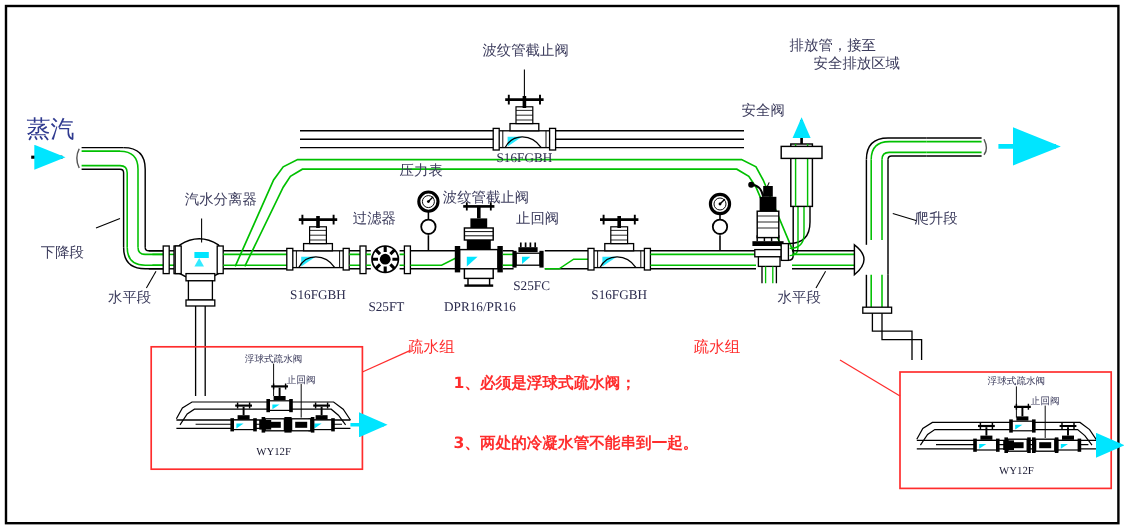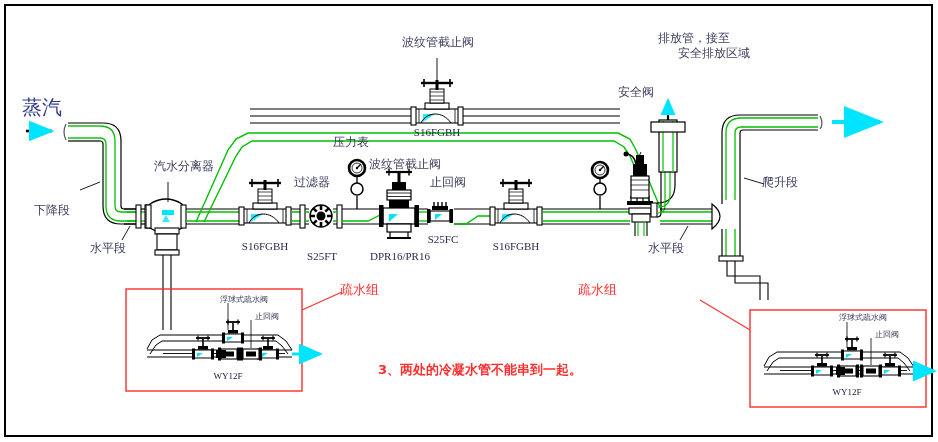--- a/index.html
+++ b/index.html
@@ -10,21 +10,21 @@
   }
   #border{
     position:absolute;left:4px;top:4px;width:929px;height:433px;
     border:2px solid #000;box-sizing:border-box;
   }
   svg#dwg{position:absolute;left:0;top:0;width:938px;height:442px;}
   .lbl{position:absolute;white-space:nowrap;line-height:1.1;}
   .cn{font-family:"DejaVu Sans","Liberation Sans",sans-serif;color:#3b3b5c;font-size:12px;}
   .tag{font-family:"Liberation Serif","DejaVu Serif",serif;color:#2b2b4d;font-size:11px;}
   .tagsm{font-family:"Liberation Serif","DejaVu Serif",serif;color:#1a1a33;font-size:9px;}
-  .cnsm{font-family:"DejaVu Sans","Liberation Sans",sans-serif;color:#3b3b5c;font-size:8px;margin-left:16px;}
+  .cnsm{font-family:"DejaVu Sans","Liberation Sans",sans-serif;color:#3b3b5c;font-size:8px;}
   .red{font-family:"DejaVu Sans","Liberation Sans",sans-serif;color:#ff2d2d;font-size:13px;font-weight:bold;}
   .redlab{font-family:"DejaVu Sans","Liberation Sans",sans-serif;color:#ff2d2d;font-size:13px;}
   .steam{font-family:"DejaVu Sans","Liberation Sans",sans-serif;color:#2f3a8f;font-size:20px;}
   .ctr{transform:translateX(-50%);}
 </style>
 </head>
 <body>
 
 <div id="frame">
   <div id="border"></div>
@@ -440,15 +440,16 @@
   <div class="lbl redlab" style="left:578px;top:283px;">疏水组</div>
 
   <div class="lbl cnsm ctr" style="left:228px;top:296px;">浮球式疏水阀</div>
   <div class="lbl cnsm ctr" style="left:251px;top:313px;">止回阀</div>
   <div class="lbl tagsm ctr" style="left:228px;top:372px;">WY12F</div>
 
   <div class="lbl cnsm ctr" style="left:847px;top:314px;">浮球式疏水阀</div>
   <div class="lbl cnsm ctr" style="left:871px;top:331px;">止回阀</div>
   <div class="lbl tagsm ctr" style="left:847px;top:388px;">WY12F</div>
 
+  <div class="lbl red" style="left:378px;top:313px;">1、必须是浮球式疏水阀；</div>
   <div class="lbl red" style="left:378px;top:363px;">3、两处的冷凝水管不能串到一起。</div>
 
 </div>
 
 </body></html>

